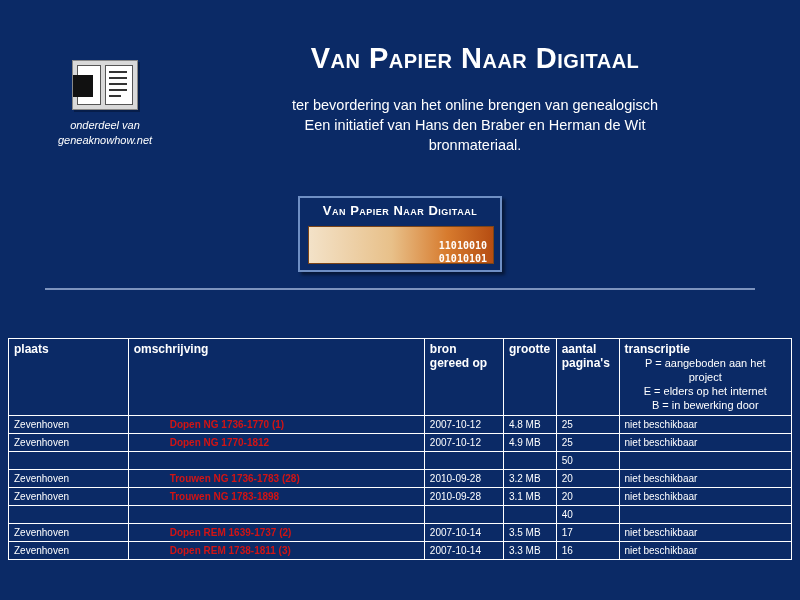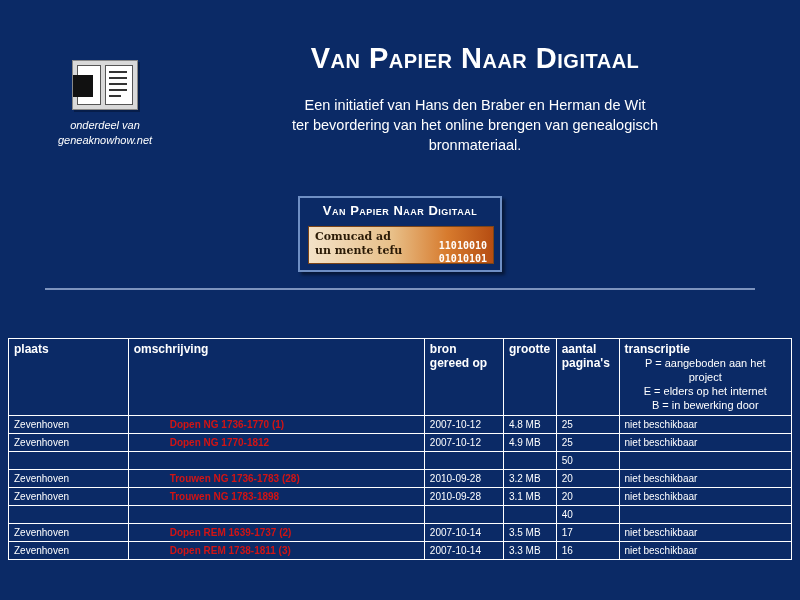--- a/index.html
+++ b/index.html
@@ -225,34 +225,30 @@
       </div>
       <div class="logo-caption">
         <span>onderdeel van</span>
         <span class="ln2">geneaknowhow.net</span>
       </div>
     </div>
 
     <div class="title">Van Papier Naar Digitaal</div>
 
     <div class="subtitle">
+      <div>ter bevordering van het online brengen van genealogisch</div>
       <div>Een initiatief van Hans den Braber en Herman de Wit</div>
-      <div>ter bevordering van het online brengen van genealogisch</div>
       <div>bronmateriaal.</div>
     </div>
   </div>
 
   <div class="banner-wrap">
     <div class="banner">
       <div class="banner-title">Van Papier Naar Digitaal</div>
       <div class="banner-strip">
-        <div class="gothic">
-          <div>Comucad ad</div>
-          <div>un mente tefu</div>
-        </div>
         <div class="bits">
           <div>11010010</div>
           <div>01010101</div>
         </div>
       </div>
     </div>
   </div>
 
   <div class="rule"></div>
 

